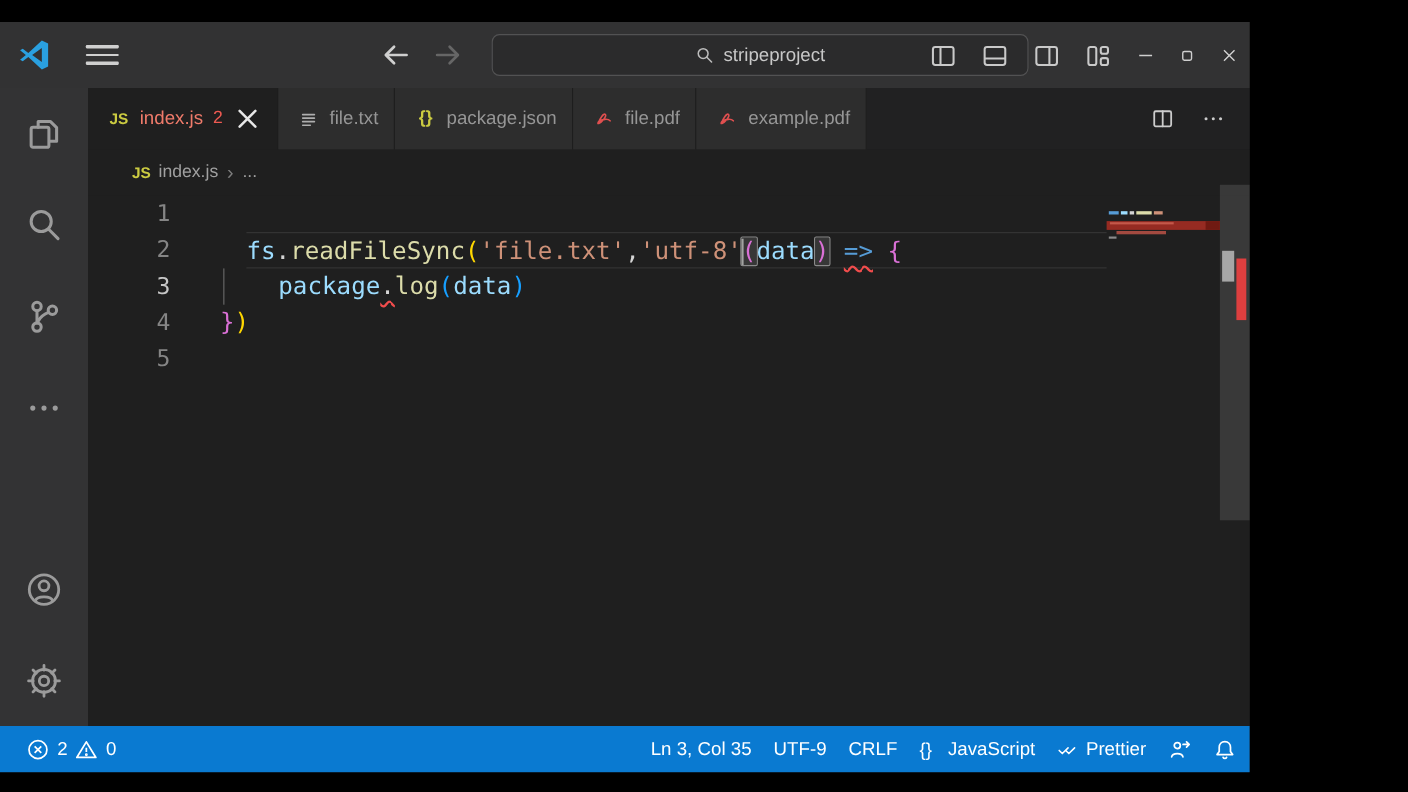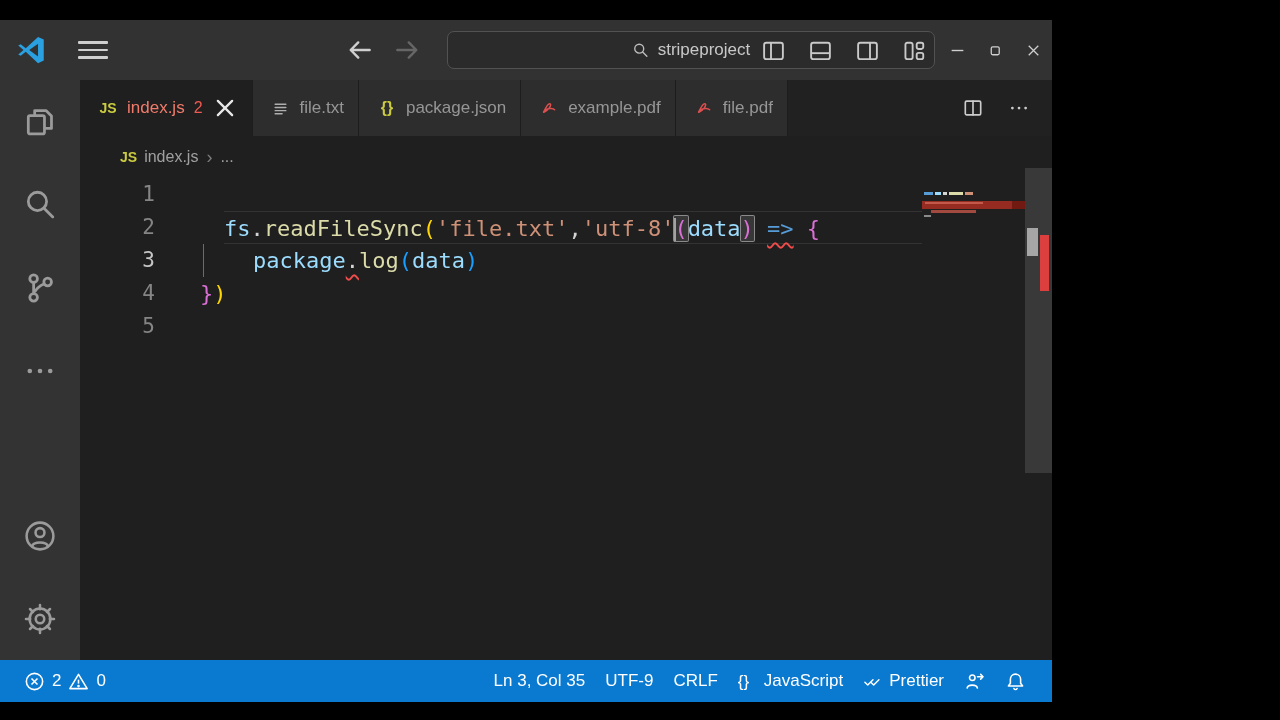--- a/index.html
+++ b/index.html
@@ -1,18 +1,18 @@
 <!DOCTYPE html>
 <html><head>
 <meta charset="utf-8">
 <style>
   * { margin:0; padding:0; box-sizing:border-box; }
   html,body { width:1280px; height:720px; background:#000; overflow:hidden;
               font-family:"Liberation Sans", sans-serif; }
-  .window { position:absolute; top:20px; left:0; width:1052px; height:682px; background:#1f1f1f; }
+  .window { position:absolute; top:20px; left:0; width:1136px; height:682px; background:#1f1f1f; }
 
   
   .titlebar { position:absolute; top:0; left:0; right:0; height:60px; background:#323233; }
   .logo { position:absolute; left:16px; top:15px; width:30px; height:30px; }
   .hamburger { position:absolute; left:78px; top:16px; width:30px; height:28px; display:flex; flex-direction:column; justify-content:center; gap:5px; cursor:pointer; }
   .hamburger i { display:block; height:2.5px; background:#cfcfcf; border-radius:1px; }
   .nav-arrow { position:absolute; top:16px; width:30px; height:28px; color:#cfcfcf; }
   .nav-arrow.fwd { color:#666; }
   .cmd-center { position:absolute; left:447px; top:11px; width:488px; height:38px;
     background:#2b2b2c; border:1px solid #525253; border-radius:7px;
@@ -76,21 +76,21 @@
   .minimap div { position:absolute; }
   .ruler { position:absolute; right:0; top:0; width:27px; bottom:0; }
   .ruler .slider { position:absolute; left:0; right:0; top:-10px; height:305px; background:rgba(125,125,125,0.28); }
   .ruler .cursor-mark { position:absolute; left:2px; width:11px; top:50px; height:28px; background:#a6a6a6; }
   .ruler .error-mark { position:absolute; right:3px; width:9px; top:57px; height:56px; background:#dd3f3f; }
 
   
   .statusbar { position:absolute; left:0; right:0; bottom:0; height:42px; background:#0a7ad1;
     display:flex; align-items:center; color:#fff; font-size:17px; }
   .sb-left { display:flex; align-items:center; padding-left:14px; }
-  .sb-right { margin-left:auto; display:flex; align-items:flex-end; padding-right:16px; }
+  .sb-right { margin-left:auto; display:flex; align-items:flex-end; padding-right:2px; }
   .sb-item { display:flex; align-items:center; gap:7px; padding:0 10px; height:42px; cursor:pointer; white-space:nowrap; }
   .sb-item .icon { width:19px; height:19px; }
   .sb-item .icon.big { width:21px; height:21px; }
   .problems { display:flex; align-items:center; gap:7px; }
 
   .icon svg { width:100%; height:100%; display:block; }
 </style>
 </head>
 <body>
 
@@ -272,31 +272,31 @@
         <span>package.json</span>
       </div>
       <div class="tab">
         <span class="ficon">
           <span class="icon ic-pdf">
             <svg viewBox="0 0 16 16" fill="none" stroke="currentColor" stroke-width="1.3" stroke-linecap="round" stroke-linejoin="round">
               <path d="M3.2 11.8C5 7.6 7.6 3.3 9.1 4.4c1.8 1.3-3.2 6.8-5.2 7.3-1.1.3-.8-1 .6-1.9C6.8 8.4 11.2 7.6 13 9.6"></path>
             </svg>
           </span>
         </span>
-        <span>example.pdf</span>
+        <span>file.pdf</span>
       </div>
       <div class="tab">
         <span class="ficon">
           <span class="icon ic-pdf">
             <svg viewBox="0 0 16 16" fill="none" stroke="currentColor" stroke-width="1.3" stroke-linecap="round" stroke-linejoin="round">
               <path d="M3.2 11.8C5 7.6 7.6 3.3 9.1 4.4c1.8 1.3-3.2 6.8-5.2 7.3-1.1.3-.8-1 .6-1.9C6.8 8.4 11.2 7.6 13 9.6"></path>
             </svg>
           </span>
         </span>
-        <span>file.pdf</span>
+        <span>example.pdf</span>
       </div>
       <div class="editor-actions">
         <span class="abtn icon">
           <svg viewBox="0 0 16 16" fill="none" stroke="currentColor" stroke-width="1.2" stroke-linecap="round" stroke-linejoin="round">
             <rect x="2.4" y="3" width="11.2" height="10" rx="1"></rect>
             <path d="M8 3v10"></path>
           </svg>
         </span>
         <span class="abtn icon">
           <svg viewBox="0 0 16 16" fill="none" stroke="currentColor" stroke-width="1.3" stroke-linecap="round" stroke-linejoin="round">

